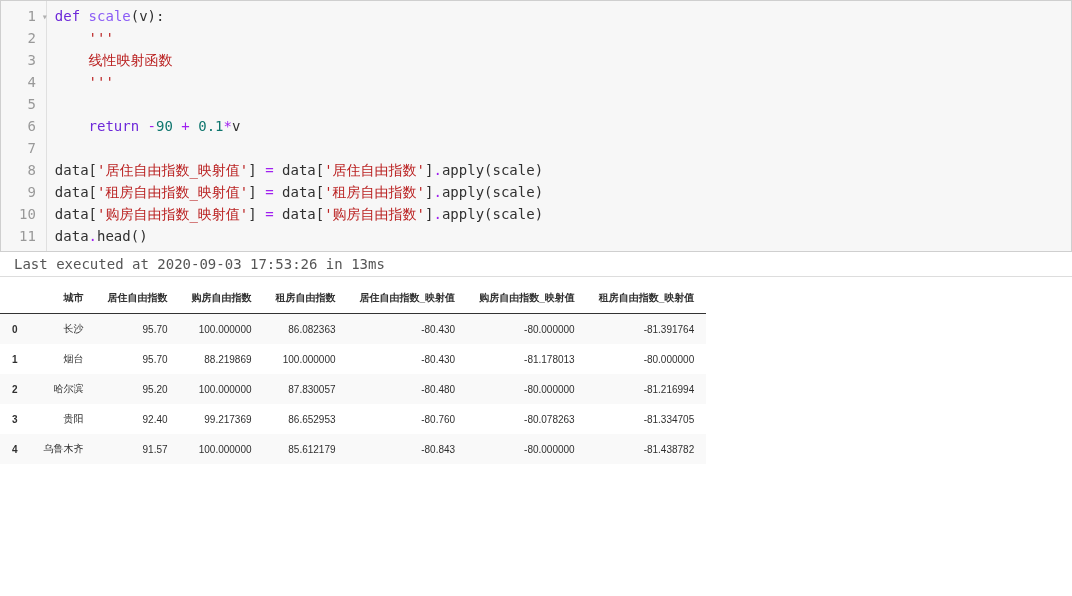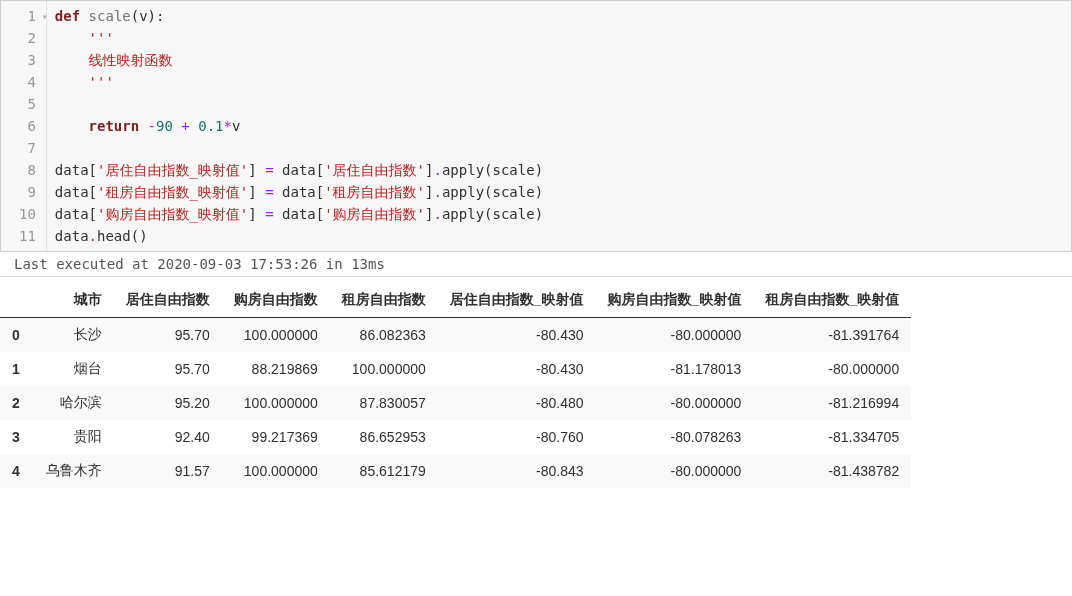--- a/index.html
+++ b/index.html
@@ -3,27 +3,27 @@
 <meta charset="utf-8">
 <style>
   * { margin:0; padding:0; box-sizing:border-box; }
   body { font-family:Consolas,Monaco,monospace; font-size:14px; color:#303030; background:#fff; width:1072px; }
   .code-area { background:#f7f7f7; border:1px solid #cfcfcf; display:flex; }
   .gutter { background:#f7f7f7; padding:4px 0; text-align:right; border-right:1px solid #e0e0e0; }
   .gutter .ln { color:#999; padding:0 10px 0 18px; line-height:22px; height:22px; position:relative; font-family:Consolas,Monaco,monospace;}
   .gutter .ln.fold::after { content:"▾"; color:#b0b0b0; position:absolute; right:-2px; font-size:10px; top:1px;}
   .code { padding:4px 8px; flex:1; }
   .code .line { line-height:22px; height:22px; white-space:pre; font-family:Consolas,Monaco,monospace;}
-  .kw { color:#7f1d1d; font-weight:bold; }
-  .fn { color:#737373; }
+  .kw { color:#6d28d9; font-weight:normal; }
+  .fn { color:#8b5cf6; }
   .str { color:#ba2121; }
   .num { color:#0f766e; }
   .op { color:#a020f0; }
   .exec-info { font-family:Consolas,Monaco,monospace; color:#555; padding:4px 14px; font-size:14px; border-bottom:1px solid #ddd;}
-  .df { font-family:Arial,Helvetica,sans-serif; font-size:14px; border-collapse:collapse; margin-top:6px; }
+  .df { font-family:Arial,Helvetica,sans-serif; font-size:10px; border-collapse:collapse; margin-top:6px; }
   .df th, .df td { padding:8px 12px; text-align:right; }
   .df thead th { border-bottom:1px solid #333; font-weight:bold;}
   .df tbody th { font-weight:bold; text-align:right; padding-right:14px;}
   .df tbody tr:nth-child(odd) { background:#f9f9f9;}
   .num-col { text-align:right; }
 </style>
 </head>
 <body>
 
 <div class="code-area">

